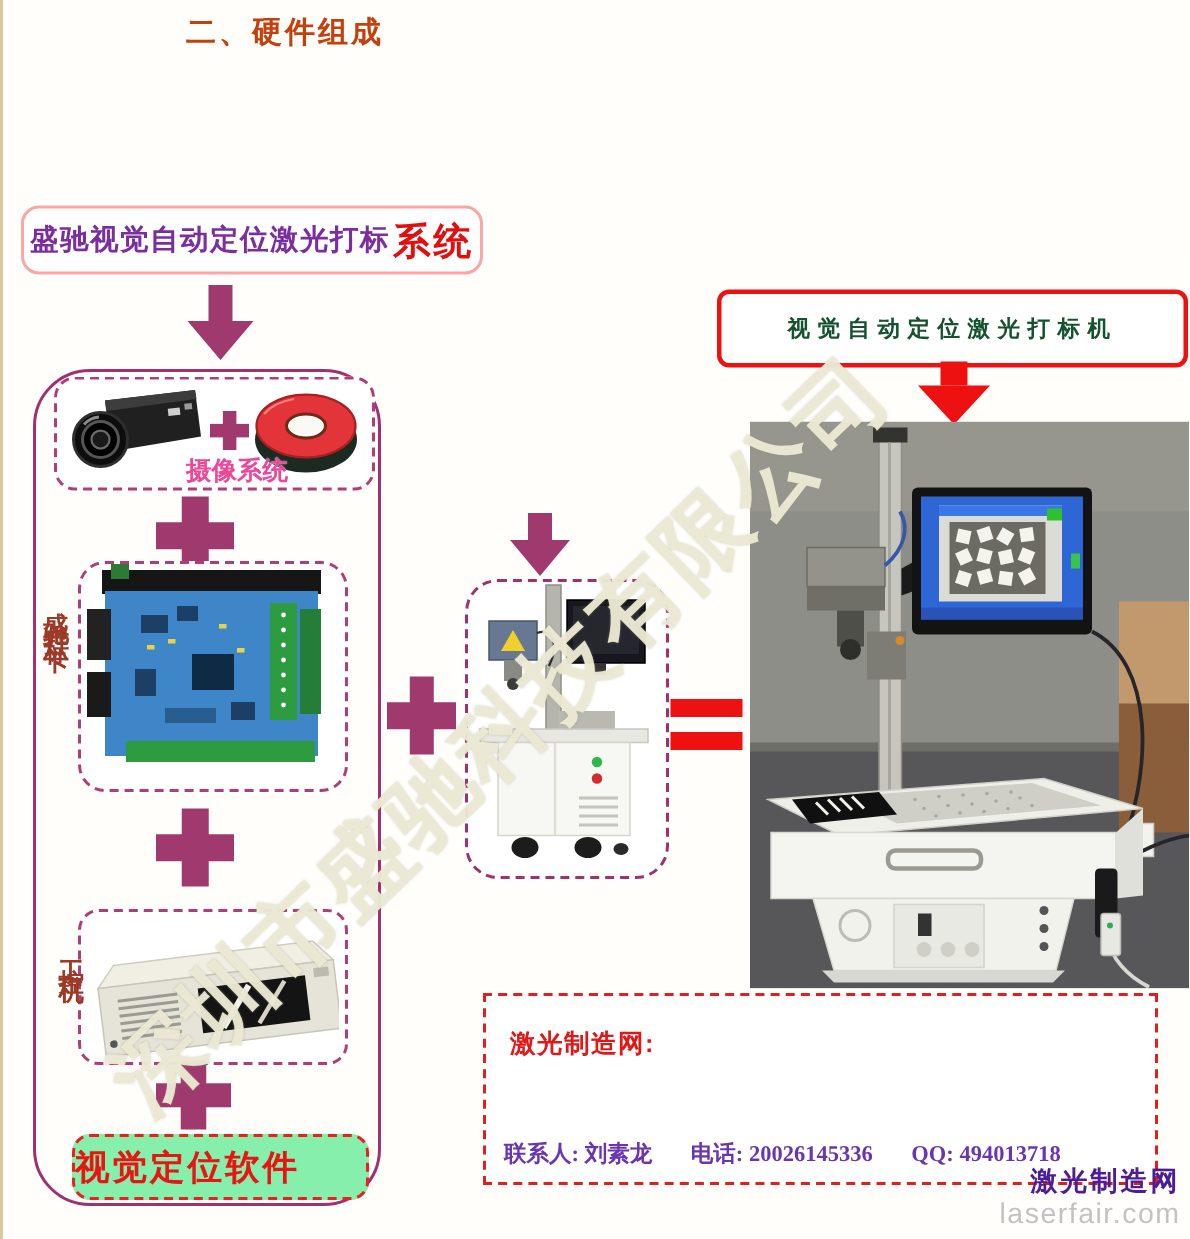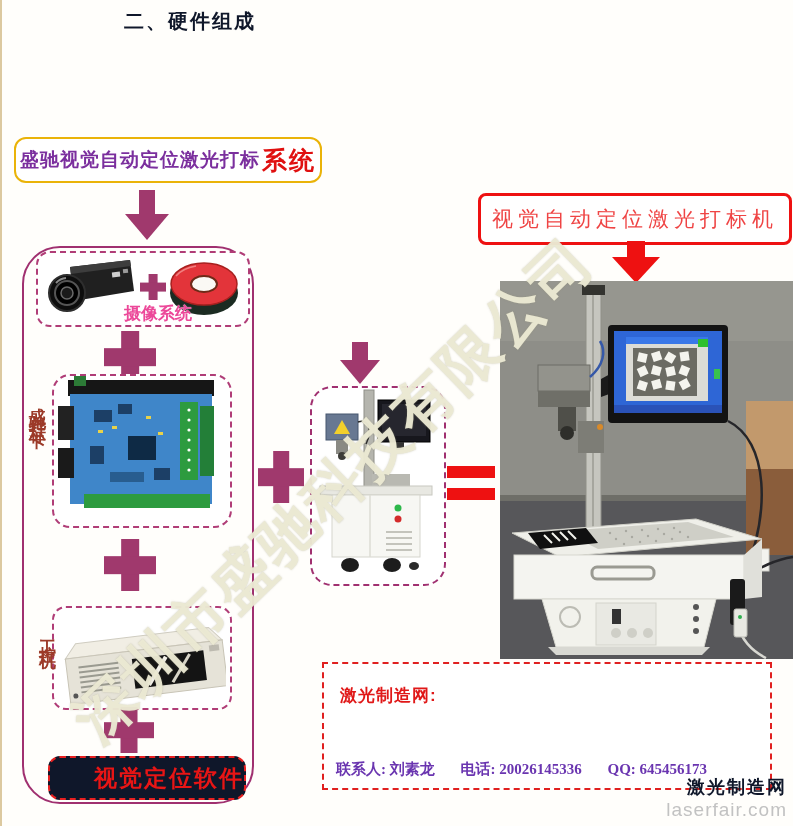--- a/index.html
+++ b/index.html
@@ -6,24 +6,24 @@
   .canvas{
     position:relative;width:793px;height:826px;background:#fffefb;
     font-family:"Liberation Sans","DejaVu Sans",sans-serif;overflow:hidden;
   }
   .abs{position:absolute;}
 
   
   .edge-line{left:0;top:0;width:2px;height:826px;background:#dcc9a0;}
 
   
-  .page-title{left:124px;top:8px;font-size:20px;font-weight:bold;color:#0f172a;letter-spacing:2px;}
-
-  
-  .sys-box{left:14px;top:137px;width:304px;height:42px;border:2px solid #eab308;border-radius:12px;
+  .page-title{left:124px;top:8px;font-size:20px;font-weight:bold;color:#c2410c;letter-spacing:2px;}
+
+  
+  .sys-box{left:14px;top:137px;width:304px;height:42px;border:2px solid #fca5a5;border-radius:12px;
     background:#fff;display:flex;align-items:center;justify-content:center;gap:2px;}
   .sys-box .main{color:#7b2f9e;font-weight:bold;font-size:19px;letter-spacing:1px;}
   .sys-box .accent{color:#e01010;font-weight:bold;font-size:25px;letter-spacing:2px;}
 
   
   .arrow-down{display:flex;flex-direction:column;align-items:center;}
   .arrow-down .shaft{width:16px;background:currentColor;}
   .arrow-down .head{width:0;height:0;border-left:22px solid transparent;border-right:22px solid transparent;border-top:26px solid currentColor;}
   .arrow-1{left:125px;top:190px;color:#a0396d;}
   .arrow-1 .shaft{height:24px;}
@@ -58,52 +58,52 @@
   .plus-3{left:104px;top:707px;width:50px;height:46px;}
   .plus-mid{left:258px;top:451px;width:46px;height:52px;}
 
   .card-box{left:52px;top:374px;width:176px;height:150px;border:2px dashed #b03d77;border-radius:18px;background:#fff;overflow:hidden;}
   .ipc-box{left:52px;top:606px;width:176px;height:100px;border:2px dashed #b03d77;border-radius:14px;background:#fff;overflow:hidden;}
 
   .v-label{color:#9c3a28;font-weight:bold;font-size:17px;writing-mode:vertical-rl;text-orientation:upright;letter-spacing:6px;}
   .card-label{left:26px;top:394px;}
   .ipc-label{left:36px;top:626px;}
 
-  .sw-box{left:48px;top:756px;width:194px;height:40px;border:2px dashed #e82020;border-radius:12px;background:#0f172a;
-    display:flex;align-items:center;justify-content:flex-end;}
+  .sw-box{left:48px;top:756px;width:194px;height:40px;border:2px dashed #e82020;border-radius:12px;background:#86efac;
+    display:flex;align-items:center;justify-content:flex-start;}
   .sw-box span{color:#e81515;font-weight:bold;font-size:23px;letter-spacing:2px;}
 
   
   .trad-box{left:287px;top:296px;width:172px;height:40px;border:2px solid #a03070;border-radius:9px;background:#fff;
     display:flex;align-items:center;justify-content:center;}
   .trad-box span{color:#7b2f9e;font-weight:bold;font-size:17px;letter-spacing:3px;}
   .machine-box{left:310px;top:386px;width:132px;height:196px;border:2px dashed #a03070;border-radius:22px;background:#fff;overflow:hidden;}
 
   
   .result-box{left:478px;top:193px;width:308px;height:46px;border:3px solid #ee1111;border-radius:8px;background:#fff;
     display:flex;align-items:center;justify-content:center;}
-  .result-box span{color:#ef4444;font-weight:normal;font-size:21px;letter-spacing:5px;white-space:nowrap;}
+  .result-box span{color:#14532d;font-weight:bold;font-size:15px;letter-spacing:5px;white-space:nowrap;}
   .photo{left:500px;top:281px;width:293px;height:378px;overflow:hidden;}
 
   
   .service-box{left:322px;top:662px;width:446px;height:124px;border:2px dashed #e02020;background:#fff;z-index:20;}
   .svc-heading{position:absolute;left:16px;top:20px;color:#e01818;font-weight:bold;font-size:17px;letter-spacing:1px;}
   .svc-offer{position:absolute;left:34px;top:50px;white-space:nowrap;}
   .svc-offer .m{color:#e01818;font-weight:bold;font-size:20px;letter-spacing:1px;}
   .svc-offer .a{color:#e01818;font-weight:bold;font-size:27px;letter-spacing:2px;}
   .svc-offer .t{color:#e01818;font-weight:bold;font-size:18px;font-family:"Liberation Serif","DejaVu Serif",serif;}
   .svc-contact{position:absolute;left:12px;top:96px;color:#6a35b0;font-weight:bold;font-size:15px;white-space:nowrap;font-family:"Liberation Serif","DejaVu Serif",serif;}
   .svc-contact .gap{display:inline-block;width:22px;}
 
   
   .diag-watermark{left:85px;top:690px;transform:rotate(-44deg);transform-origin:0 50%;
     font-size:60px;font-weight:bold;color:rgba(236,234,212,0.95);letter-spacing:3px;white-space:nowrap;
     text-shadow:0 0 2px rgba(150,148,120,0.45);z-index:40;pointer-events:none;}
   .site-watermark{right:6px;bottom:4px;text-align:right;z-index:45;line-height:1.25;}
-  .site-watermark .l1{font-size:18px;font-weight:bold;color:#0f172a;letter-spacing:2px;}
+  .site-watermark .l1{font-size:18px;font-weight:bold;color:#4c1d95;letter-spacing:2px;}
   .site-watermark .l2{font-size:19px;color:#c2c2c2;letter-spacing:1px;}
 
   svg{display:block;}
 </style>
 </head>
 <body>
 
 <div class="canvas">
 
   <div class="abs edge-line"></div>
@@ -368,21 +368,21 @@
   </div>
 
   <div class="abs service-box">
     <div class="svc-heading">激光制造网:</div>
     <div class="svc-contact">
       <span>联系人:</span>
       <span>刘素龙</span><span class="gap"></span>
       <span>电话:</span>
       <span>20026145336</span><span class="gap"></span>
       <span>QQ:</span>
-      <span>645456173</span>
+      <span>494013718</span>
     </div>
   </div>
 
   <div class="abs diag-watermark">深圳市盛驰科技有限公司</div>
 
   <div class="abs site-watermark">
     <div class="l1">激光制造网</div>
     <div class="l2">laserfair.com</div>
   </div>
 

